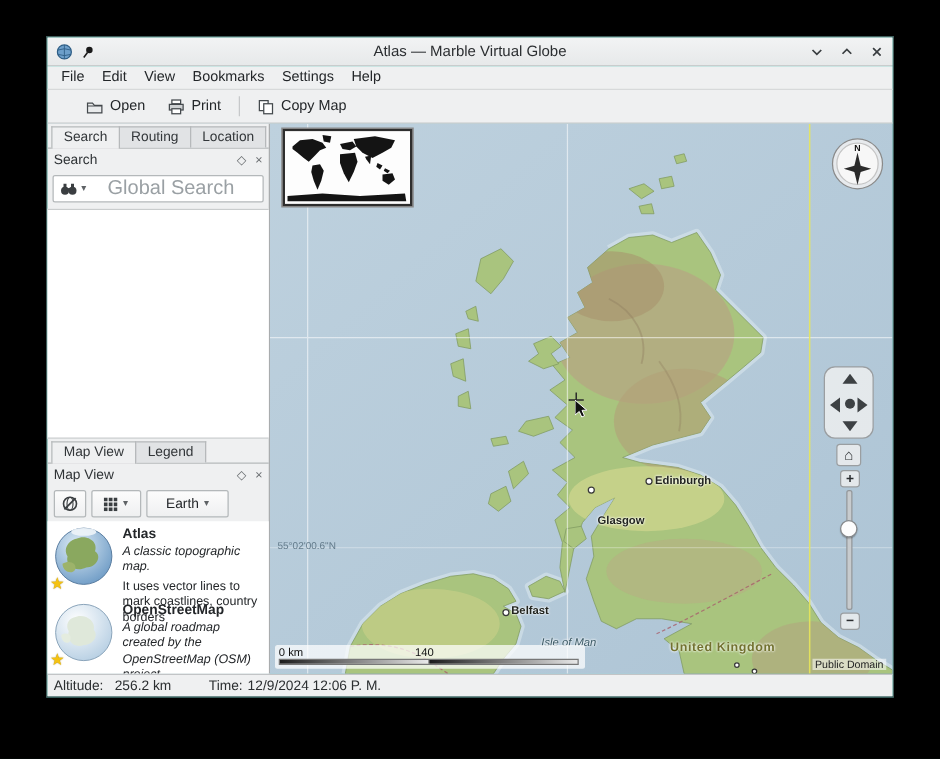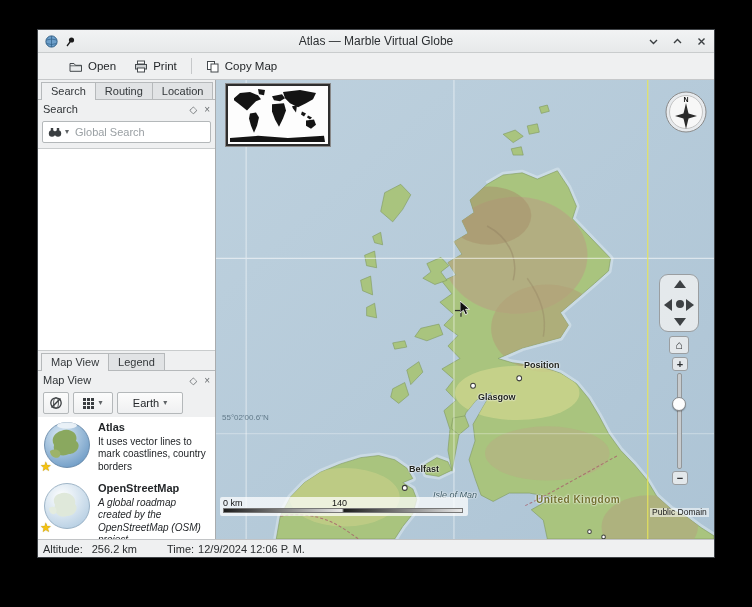--- a/index.html
+++ b/index.html
@@ -41,21 +41,21 @@
             border-bottom:1px solid #b6b9bb; flex:0 0 auto; }
   .tab { font-size:11px; color:#33373a; padding:2px 9px 2px;
          background:#e1e3e5; border:1px solid #b6b9bb; border-bottom:none; margin-right:-1px; }
   .tab.active { background:#eff0f1; position:relative; top:1px; padding-bottom:3px; }
   .dockhead { height:18px; display:flex; align-items:center; padding:0 5px;
               font-size:11px; color:#2f3336; flex:0 0 auto; }
   .dockhead .dock-icons { margin-left:auto; display:flex; gap:7px; color:#6a6e71; font-size:10px; }
   .searchrow { padding:3px 4px 5px; flex:0 0 auto; }
   .search-input { height:22px; background:#fff; border:1px solid #b4b8ba; border-radius:2px;
                   display:flex; align-items:center; padding:0 5px; gap:3px; }
-  .search-ph { font-size:11px; color:#9aa0a4; margin-left:3px;text-align:center; }
+  .search-ph { font-size:16px; color:#9aa0a4; margin-left:14px;text-align:center; }
   .caret { font-size:8px; color:#5f6366; line-height:1; }
   .results { flex:1 1 auto; background:#fff; border-top:1px solid #c9cccd; border-bottom:1px solid #c9cccd; }
 
   .mv-controls { height:28px; display:flex; align-items:center; gap:4px; padding:0 5px; flex:0 0 auto; }
   .ctl { height:22px; background:linear-gradient(#fcfcfc,#eff0f1); border:1px solid #b4b8ba;
          border-radius:2px; display:flex; align-items:center; justify-content:center; gap:4px;
          font-size:11px; color:#232629; }
   .ctl.sq { width:26px; }
   .ctl.grid { width:40px; }
   .ctl.earth { width:66px; }
@@ -162,20 +162,28 @@
             </svg>
         </span>
         <span class="tb-btn">
           <svg width="11" height="11" viewBox="0 0 11 11">
               <path d="M2.5,2.5 L8.5,8.5 M8.5,2.5 L2.5,8.5" stroke="#3a3e41" stroke-width="1.4"></path>
             </svg>
         </span>
       </div>
     </div>
 
+    <div class="menubar">
+      <span class="menu-item">File</span>
+      <span class="menu-item">Edit</span>
+      <span class="menu-item">View</span>
+      <span class="menu-item">Bookmarks</span>
+      <span class="menu-item">Settings</span>
+      <span class="menu-item">Help</span>
+    </div>
 
     <div class="toolbar">
       <span class="tool-btn">
         <svg width="14" height="13" viewBox="0 0 14 13">
             <path d="M1,3.5 h4 l1.5,1.8 h6 v6 h-11.5 z" fill="#e9ebec" stroke="#44494d" stroke-width="1"></path>
             <path d="M1,5.8 h11.5" stroke="#44494d" stroke-width="0.8"></path>
           </svg>
         <span>Open</span>
       </span>
       <span class="tool-btn">
@@ -285,20 +293,21 @@
                   </defs>
                 <circle r="22.5" fill="url(#gAtlas)" stroke="#5a7da0" stroke-width="0.8"></circle>
                 <path d="M-6,-14 C2,-18 12,-12 9,-4 C15,0 10,9 2,9 C-6,13 -15,8 -13,0 C-17,-7 -11,-13 -6,-14 Z" fill="#8aa85f"></path>
                 <path d="M-17,6 C-12,3 -5,5 -7,11 C-10,15 -17,12 -17,6 Z" fill="#9db36a"></path>
                 <ellipse cx="0" cy="-19.5" rx="10" ry="3.2" fill="#eef4f8" opacity="0.9"></ellipse>
               </svg>
               <span class="fav-star">★</span>
             </div>
             <div class="theme-text">
               <div class="theme-name">Atlas</div>
+              <div class="theme-tag">A classic topographic map.</div>
               <div class="theme-desc">It uses vector lines to mark coastlines, country borders</div>
             </div>
           </div>
           <div class="theme-item">
             <div class="thumb-wrap">
               <svg width="48" height="48" viewBox="-24 -24 48 48">
                 <defs>
                     <radialGradient id="gOSM" cx="38%" cy="30%" r="75%">
                       <stop offset="0" stop-color="#ffffff"></stop>
                       <stop offset="1" stop-color="#b7cfe3"></stop>
@@ -419,21 +428,21 @@
           <svg width="44" height="44" viewBox="0 0 44 44">
             <circle cx="22" cy="22" r="20" fill="rgba(240,240,240,0.85)" stroke="#8a8a8a"></circle>
             <circle cx="22" cy="22" r="16.5" fill="#f7f7f7" stroke="#c4c4c4"></circle>
             <path d="M22,19 L27,26 L22,33 L17,26 Z" fill="#e2e2e2"></path>
             <path d="M22,13 L24.5,23.5 L33,26 L24.5,28.5 L22,39 L19.5,28.5 L11,26 L19.5,23.5 Z" fill="#2b2b2b"></path>
             <text x="22" y="11.5" text-anchor="middle" font-size="7" font-weight="bold" fill="#111">N</text>
           </svg>
         </div>
 
         <span class="map-label lbl-city" style="left:262px; top:289px;margin-top:24px;">Glasgow</span>
-        <span class="map-label lbl-city" style="left:308px; top:281px;">Position</span>
+        <span class="map-label lbl-city" style="left:308px; top:281px;">Edinburgh</span>
         <span class="map-label lbl-city" style="left:193px; top:385px;">Belfast</span>
         <span class="map-label lbl-iom" style="left:217px; top:411px;">Isle of Man</span>
         <span class="map-label lbl-uk" style="left:320px; top:415px;">United Kingdom</span>
         <span class="map-label lbl-coord" style="left:6px; top:334px;">55°02'00.6"N</span>
         <span class="map-label lbl-license" style="left:434px; top:428px;">Public Domain</span>
 
         <div class="scalebar">
           <span class="s0">0 km</span>
           <span class="s1">140</span>
           <span class="s2">280</span>

